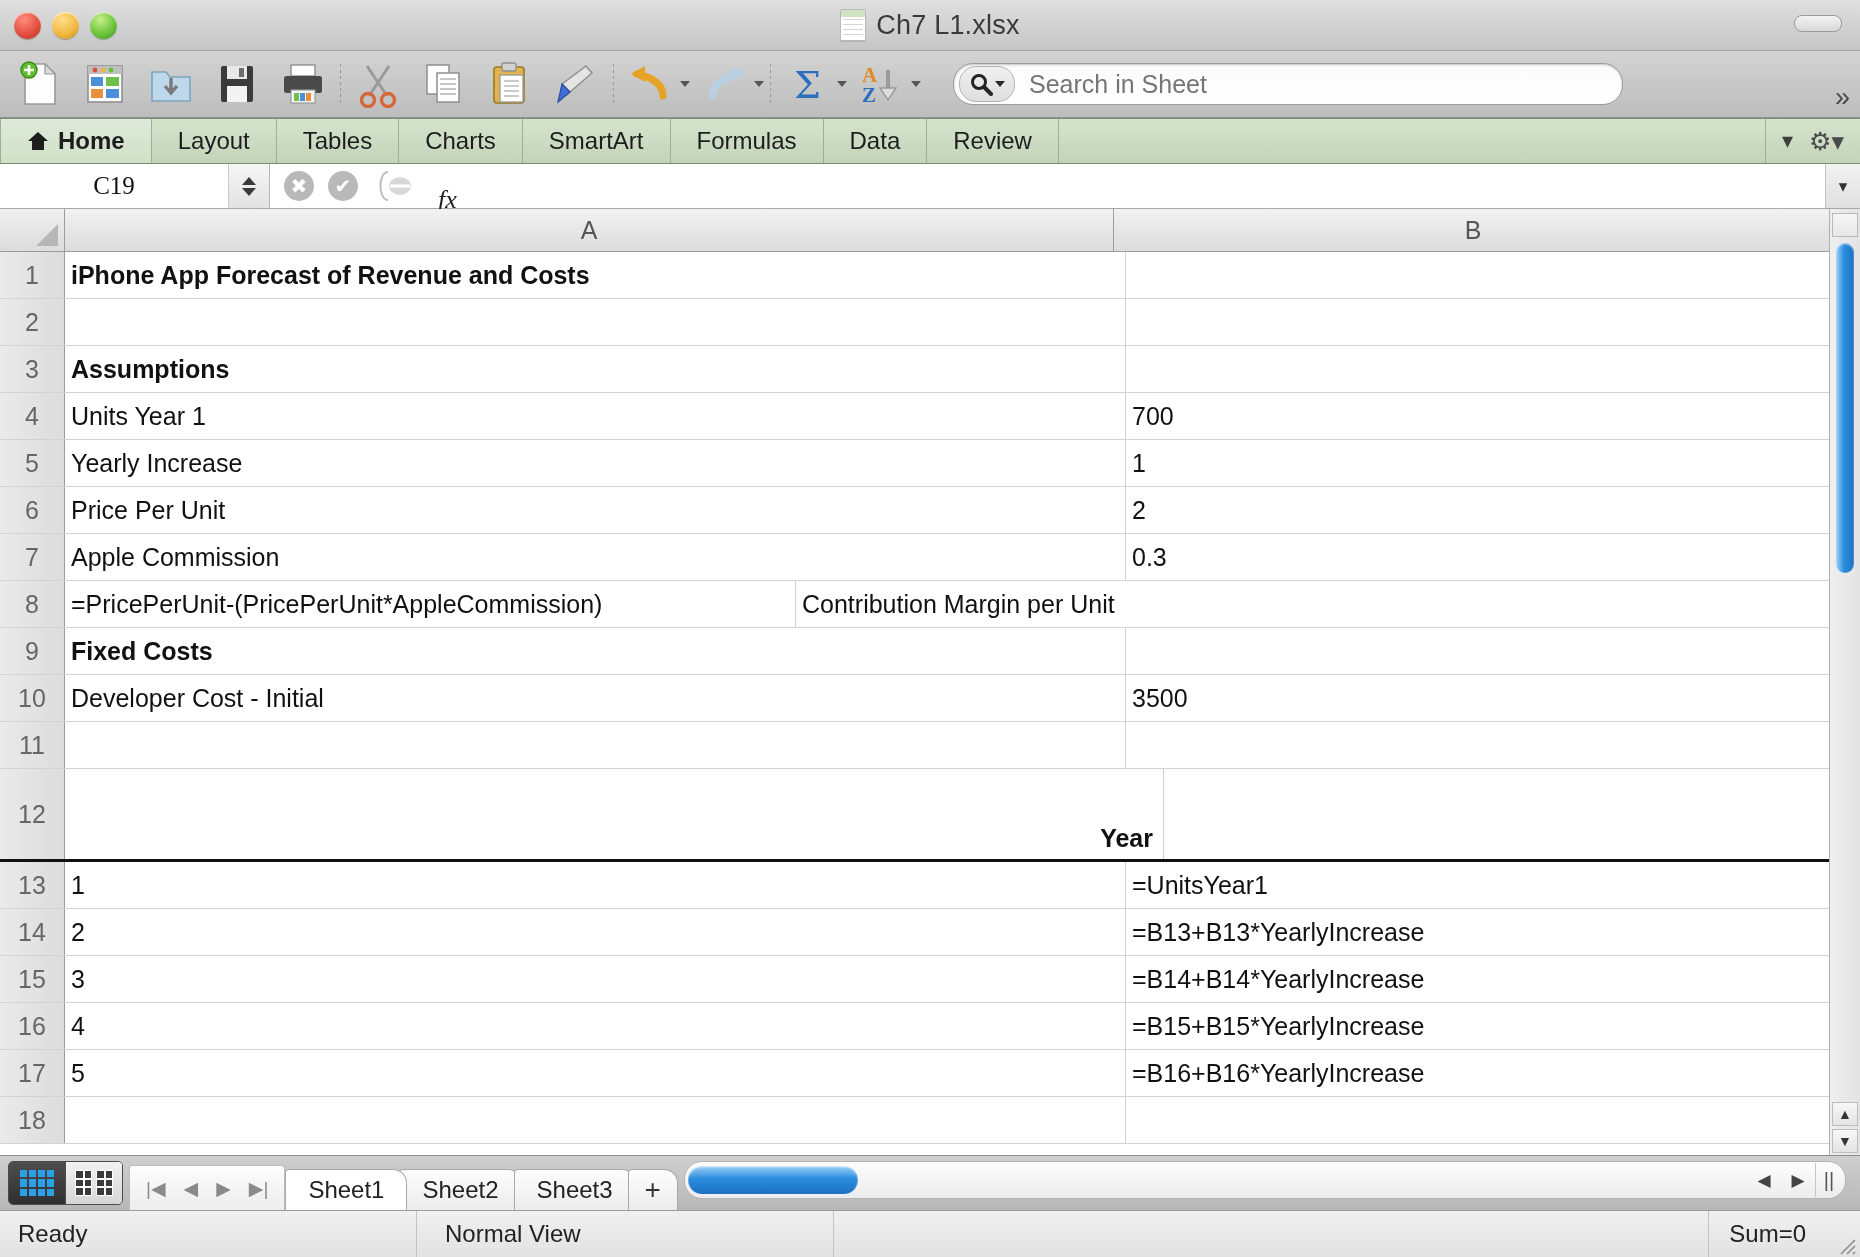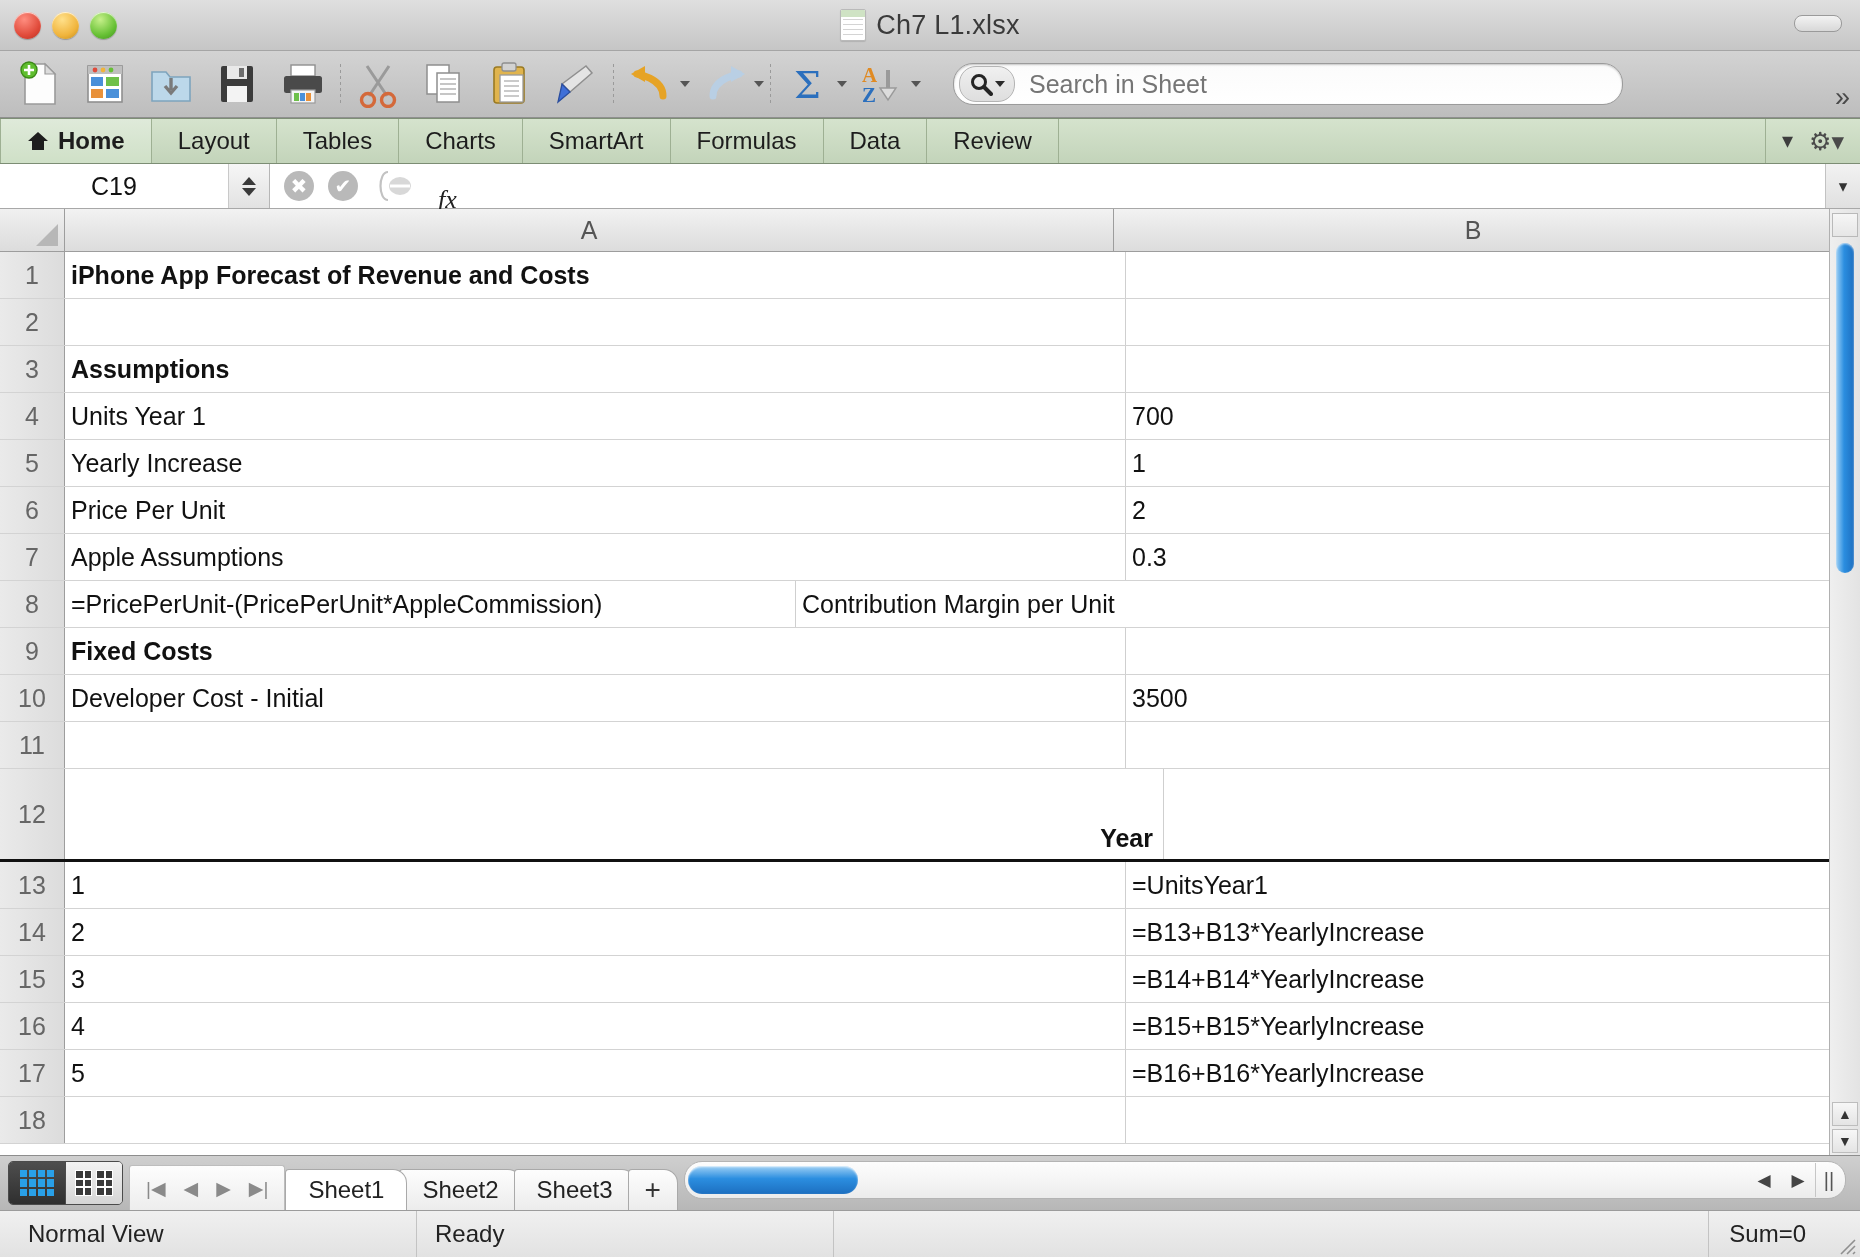--- a/index.html
+++ b/index.html
@@ -67,21 +67,21 @@
   .rtab-spacer{flex:1;background:linear-gradient(#d5e3cd,#c3d4ba);border-right:1px solid #9eb093;}
   .rtab-end{display:flex;align-items:center;gap:16px;padding:0 16px;
      background:linear-gradient(#d5e3cd,#c3d4ba);}
   .chev-down{font-size:22px;color:#3d3d3d;}
   .gear{font-size:25px;color:#4a4a4a;}
 
   
   .fbar{height:44px;flex:0 0 44px;display:flex;align-items:stretch;background:#fff;
      border-bottom:1px solid #a8a8a8;}
   .namebox{width:228px;display:flex;align-items:center;justify-content:center;
-     font-size:25px;color:#111;background:#fff;border-right:1px solid #c9c9c9;}
+     font-size:25px;color:#111;background:#fff;border-right:1px solid #c9c9c9;font-family:Liberation Serif, serif;}
   .stepper{width:40px;display:flex;flex-direction:column;align-items:center;justify-content:center;
      gap:3px;background:linear-gradient(#f6f6f6,#e2e2e2);border-right:1px solid #b6b6b6;}
   .st-up{width:0;height:0;border-left:7px solid transparent;border-right:7px solid transparent;border-bottom:8px solid #3a3a3a;}
   .st-dn{width:0;height:0;border-left:7px solid transparent;border-right:7px solid transparent;border-top:8px solid #3a3a3a;}
   .fbtns{display:flex;align-items:center;gap:14px;padding:0 14px;background:#fff;}
   .circbtn{width:30px;height:30px;border-radius:50%;background:#b9b9b9;color:#fff;
      display:flex;align-items:center;justify-content:center;font-size:20px;line-height:1;}
   .fx{font-size:26px;font-style:italic;color:#222;font-family:"Liberation Serif",serif;padding:0 6px;margin-top:28px;}
   .fbar-input{flex:1;border:0;outline:none;background:#fff;font-size:25px;
      font-family:"Liberation Sans",sans-serif;}
@@ -424,21 +424,21 @@
               <div class="cell a">Yearly Increase</div>
               <div class="cell b">1</div>
             </div>
             <div class="row">
               <div class="rowhdr">6</div>
               <div class="cell a">Price Per Unit</div>
               <div class="cell b">2</div>
             </div>
             <div class="row">
               <div class="rowhdr">7</div>
-              <div class="cell a">Apple Assumptions</div>
+              <div class="cell a">Apple Commission</div>
               <div class="cell b">0.3</div>
             </div>
             <div class="row">
               <div class="rowhdr">8</div>
               <div class="cell b">=PricePerUnit-(PricePerUnit*AppleCommission)</div>
               <div class="cell a">Contribution Margin per Unit</div>
             </div>
             <div class="row">
               <div class="rowhdr">9</div>
               <div class="cell a bold">Fixed  Costs</div>
@@ -567,22 +567,22 @@
         <div class="hs-thumb"></div>
         <div class="hs-spacer"></div>
         <div class="hs-arr">◀</div>
         <div class="hs-arr">▶</div>
         <div class="hs-split">||</div>
       </div>
     </div>
   </div>
 
   <div class="statusbar">
+    <div class="sb-cell sb-ready">Ready</div>
     <div class="sb-cell sb-view">Normal View</div>
-    <div class="sb-cell sb-ready">Ready</div>
     <div class="sb-fill"></div>
     <div class="sb-cell sb-sum">Sum=0</div>
     <div class="sb-resize">
       <svg width="18" height="18" viewBox="0 0 18 18">
         <path d="M17 3 L3 17 M17 9 L9 17 M17 15 L15 17" stroke="#8f8f8f" stroke-width="1.6"></path>
       </svg>
     </div>
   </div>
 
 </div>

